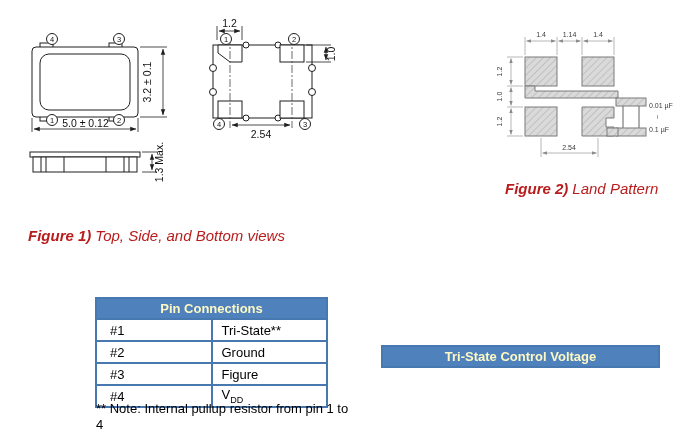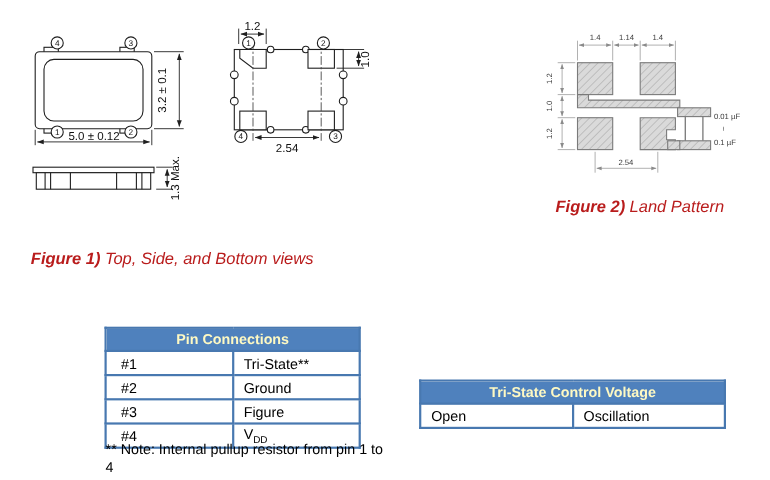--- a/index.html
+++ b/index.html
@@ -243,20 +243,16 @@
 
   <div class="note">
     <div>** Note: Internal pullup resistor from pin 1 to 4</div>
   </div>
 
   <table class="tbl tri">
     <tbody>
       <tr>
         <td class="title" colspan="2">Tri-State Control Voltage</td>
       </tr>
-      <tr>
-        <td class="c1">Open</td>
-        <td>Oscillation</td>
-      </tr>
     </tbody>
   </table>
 
 </div>
 
 </body></html>

